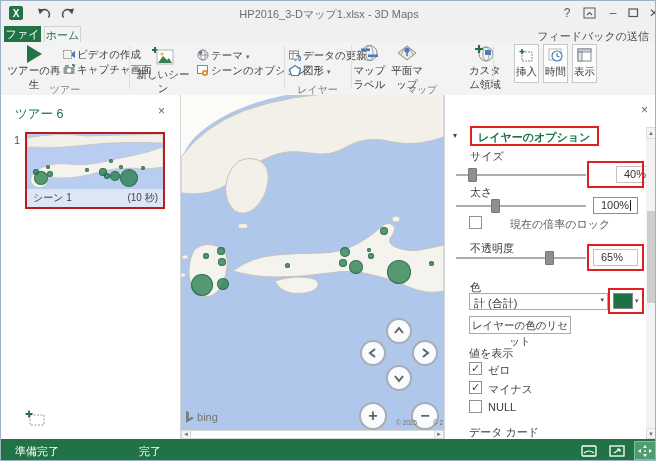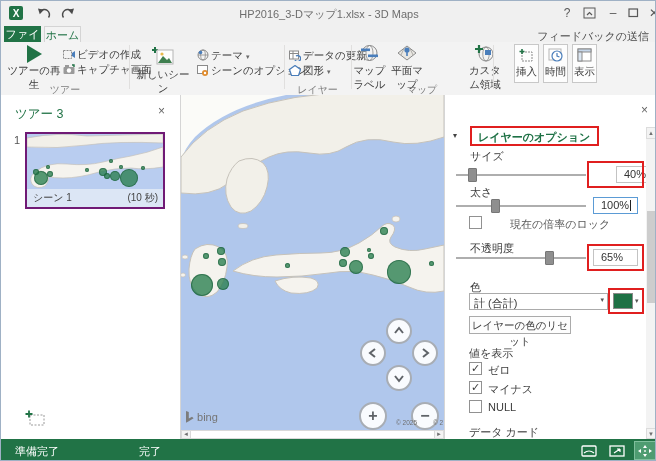--- a/index.html
+++ b/index.html
@@ -23,21 +23,21 @@
   .smallbtn{font-size:10.5px;color:#3c3c3c;white-space:nowrap;}
   .play-tri{width:0;height:0;border-left:15px solid #217346;border-top:9px solid transparent;border-bottom:9px solid transparent;margin:1px auto 1px auto;}
   .caret{color:#6a6a6a;font-size:7px;}
   .boxbtn{top:2px;width:25px;height:39px;border:1px solid #c8c8c8;background:#fdfdfd;box-sizing:border-box;text-align:center;font-size:10.5px;}
   .ric{display:inline-block;vertical-align:-2px;margin-right:2px;}
   
   .tour-panel{left:0;top:94px;width:180px;height:344px;background:#ffffff;border-right:1px solid #d5d5d5;box-sizing:border-box;}
   .tour-title{left:14px;top:105px;color:#217346;font-size:12.5px;}
   .panel-x{color:#666;font-size:12px;line-height:12px;}
   .scene-num{left:13px;top:133px;color:#555;}
-  .scene-thumb{left:24px;top:131px;width:140px;height:77px;border:2px solid #701a75;box-sizing:border-box;background:#f97316;}
+  .scene-thumb{left:24px;top:131px;width:140px;height:77px;border:2px solid #b91c1c;box-sizing:border-box;background:#f97316;}
   .scene-caption{left:0;bottom:0;width:136px;height:18px;background:#dce6f5;color:#444;font-size:10px;line-height:18px;}
   .newscene{left:24px;top:409px;}
   
   .map{left:180px;top:94px;width:263px;height:335px;background:#b0c7ec;overflow:hidden;}
   .bubble{position:absolute;border-radius:50%;background:rgba(40,125,78,0.78);box-shadow:inset 0 0 0 1px rgba(23,90,54,0.55);}
   .navc{position:absolute;width:26px;height:26px;border-radius:50%;background:rgba(255,255,255,0.92);border:2px solid #a8adb4;box-sizing:border-box;text-align:center;color:#5f6368;}
   .navc.zoom{width:28px;height:28px;font-size:16px;line-height:23px;font-weight:bold;}
   .bing{left:4px;bottom:7px;color:#757575;font-size:11px;}
   .copyright{font-size:6.5px;color:#6f6f6f;}
   .hscroll{left:180px;top:429px;width:263px;height:9px;background:#ffffff;border:1px solid #d9d9d9;box-sizing:border-box;}
@@ -213,21 +213,21 @@
       <svg width="15" height="15" style="margin-top:3px">
         <rect x="1" y="1" width="13" height="12" fill="#fff" stroke="#8a8a8a"></rect>
         <rect x="1" y="1" width="13" height="3" fill="#c5d6ea" stroke="#8a8a8a"></rect>
         <rect x="1" y="4" width="4" height="9" fill="#dce7f3" stroke="#8a8a8a"></rect>
       </svg>
       <div>表示</div>
     </div>
   </div>
 
   <div class="abs tour-panel"></div>
-  <div class="abs tour-title">ツアー 3</div>
+  <div class="abs tour-title">ツアー 6</div>
   <div class="abs panel-x" style="left:157px;top:104px">×</div>
   <div class="abs scene-num">1</div>
   <div class="abs scene-thumb">
     <svg width="136" height="55" style="position:absolute;left:0;top:0">
       <rect width="136" height="55" fill="#b9cdf0"></rect>
       <path d="M0,4 Q30,-2 60,2 L136,0 L136,9 Q90,7 60,11 Q30,15 0,13 Z" fill="#f2f0e9" stroke="#c6c2ba" stroke-width="0.7"></path>
       <path d="M8,38 Q20,28 40,30 Q60,32 76,28 Q92,24 104,22 Q120,19 136,13 L136,33 Q118,36 104,34 Q88,34 72,38 Q52,44 36,44 Q18,44 8,38 Z" fill="#f5f3ee" stroke="#c6c2ba" stroke-width="0.7"></path>
       <path d="M6,40 Q14,34 20,40 Q24,46 18,52 Q10,56 5,50 Q2,44 6,40 Z" fill="#f5f3ee" stroke="#c6c2ba" stroke-width="0.7"></path>
     </svg>
     <div id="thumb-bubbles" style="position:absolute;left:0;top:0;width:136px;height:55px">

